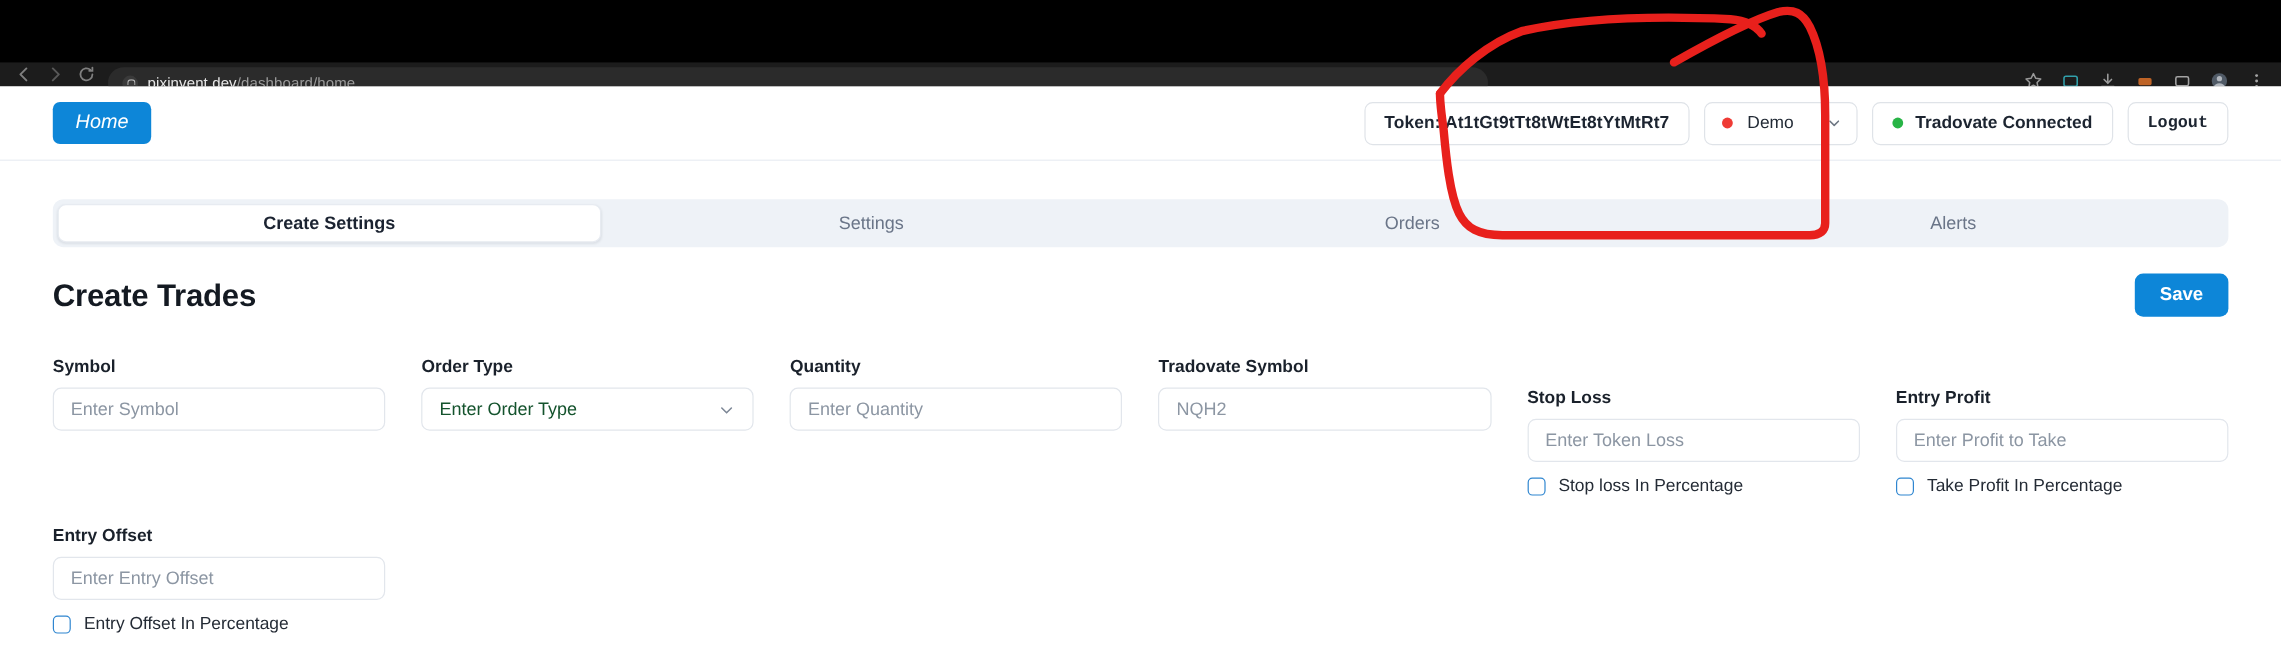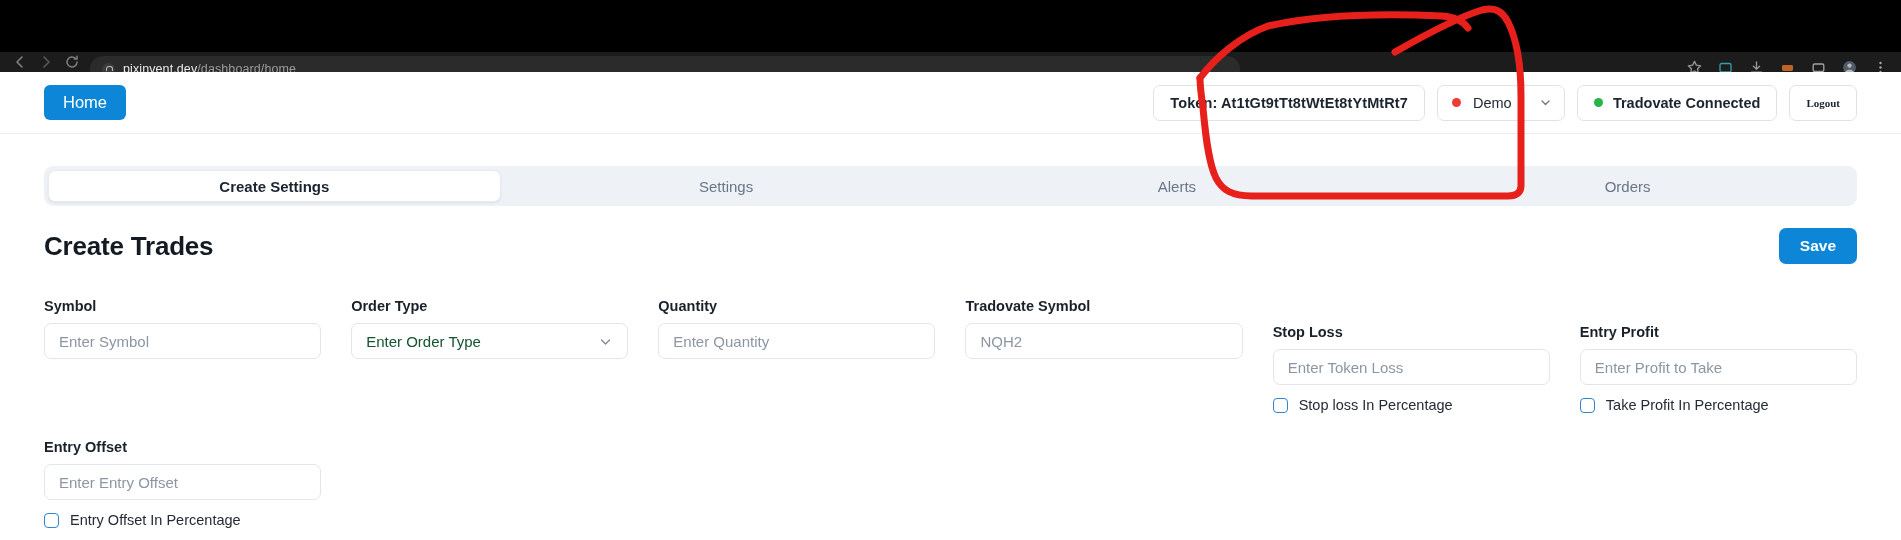--- a/index.html
+++ b/index.html
@@ -50,20 +50,21 @@
   
   .app-header {
     position: absolute; left: 0; top: 72px; width: 1901px; height: 62px;
     background: #ffffff; border-bottom: 1px solid #e9edf3;
     display: flex; align-items: center; padding: 0 44px;
   }
   .home-btn {
     background: #0d86d8; color: #ffffff; border: none; border-radius: 6px;
     font-size: 16.5px; padding: 9px 19px; font-family: inherit; cursor: pointer;
     line-height: 1;
+    font-style: italic;
   }
   .header-right { margin-left: auto; display: flex; align-items: center; gap: 12px; }
   .token-pill {
     border: 1px solid #dfe3e8; border-radius: 7px; background: #fff;
     height: 36px; display: flex; align-items: center; padding: 0 16px;
     font-size: 14.5px; color: #1c2430; font-weight: 600; letter-spacing: .1px;
   }
   .env-select {
     border: 1px solid #dfe3e8; border-radius: 7px; background: #fff;
     height: 36px; display: flex; align-items: center; padding: 0 12px 0 14px;
@@ -76,22 +77,22 @@
   .conn-pill {
     border: 1px solid #dfe3e8; border-radius: 7px; background: #fff;
     height: 36px; display: flex; align-items: center; padding: 0 16px; gap: 10px;
     cursor: pointer;
   }
   .conn-dot { width: 9px; height: 9px; border-radius: 50%; background: #28b446; }
   .conn-label { font-size: 14.5px; color: #1c2430; font-weight: 600; }
   .logout-btn {
     border: 1px solid #dfe3e8; border-radius: 7px; background: #fff;
     height: 36px; display: flex; align-items: center; padding: 0 16px;
-    font-size: 11px; color: #1c2430; font-weight: 600; cursor: pointer;
-    font-family: Liberation Serif, serif;
+    font-size: 14px; color: #1c2430; font-weight: 600; cursor: pointer;
+    font-family: Liberation Mono, monospace;
   }
 
   
   .tabs-wrap { position: absolute; left: 44px; top: 166px; width: 1813px; }
   .tabs {
     display: flex; background: #eef2f7; border-radius: 9px; padding: 4px;
     height: 40px;
   }
   .tab {
     flex: 1 1 0; display: flex; align-items: center; justify-content: center;
@@ -252,22 +253,22 @@
       </div>
 
       <button class="logout-btn">Logout</button>
     </div>
   </div>
 
   <div class="tabs-wrap">
     <div class="tabs">
       <div class="tab active">Create Settings</div>
       <div class="tab">Settings</div>
+      <div class="tab">Orders</div>
       <div class="tab">Alerts</div>
-      <div class="tab">Orders</div>
     </div>
   </div>
 
   <h1 class="page-title">Create Trades</h1>
   <button class="save-btn">Save</button>
 
   <div class="form-grid">
 
     <div class="field">
       <label class="field-label">Symbol</label>

